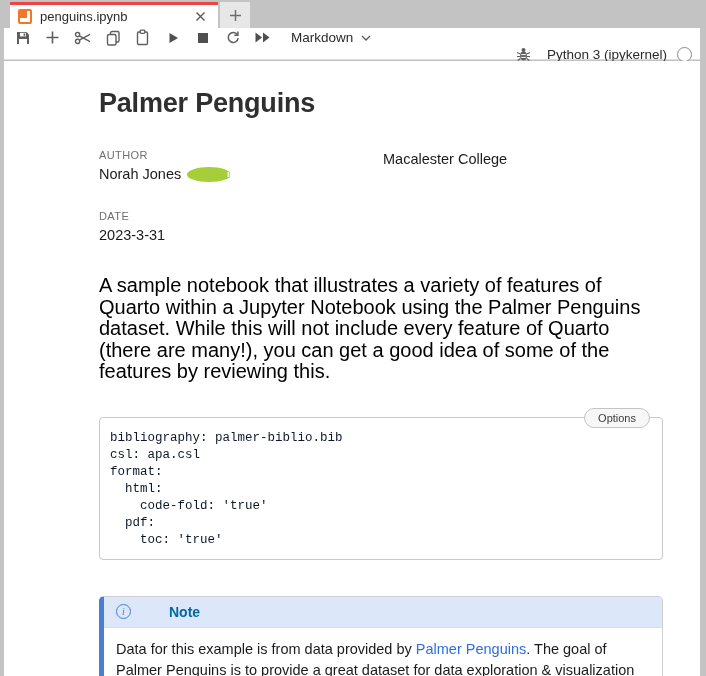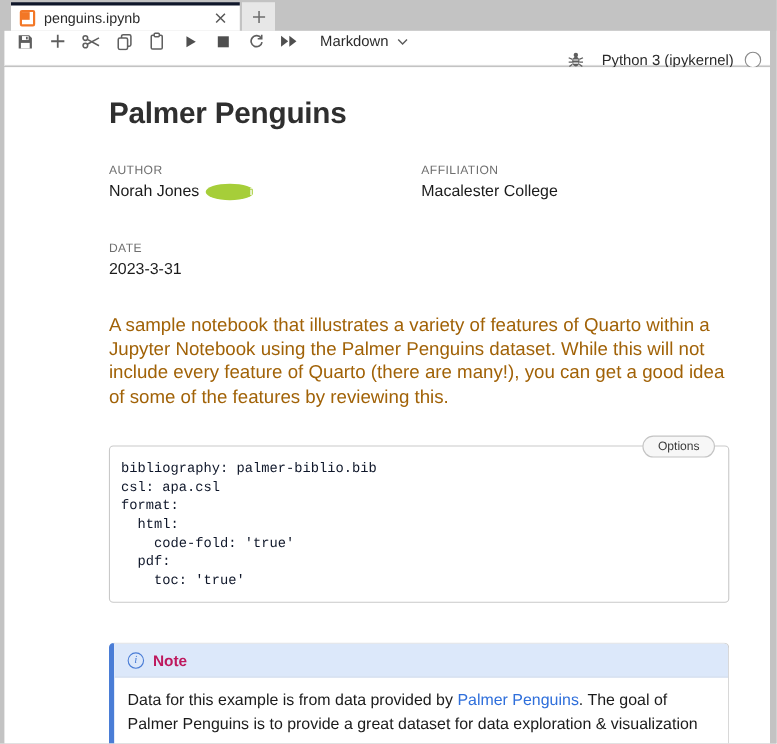--- a/index.html
+++ b/index.html
@@ -8,21 +8,21 @@
     width:706px; height:676px; overflow:hidden;
     font-family:"Liberation Sans", sans-serif;
     background:#c3c3c3;
   }
   .window { width:706px; height:676px; position:relative; background:#c3c3c3; }
 
   
   .tabbar { height:28px; background:#c3c3c3; display:flex; align-items:flex-end; }
   .tab-active {
     margin-left:10px; width:208px; height:26px; background:#ffffff;
-    border-top:3px solid #0f172a;
+    border-top:3px solid #ef4444;
     display:flex; align-items:center; padding:0 10px 0 8px; cursor:default;
   }
   .nb-icon { width:14px; height:15px; border:2px solid #f37726; border-radius:2px;
     position:relative; flex:none; background:#fff; }
   .nb-icon::before { content:""; position:absolute; left:0px; top:0px; width:7px; height:7px;
     background:#f37726; }
   .tab-title { font-size:13px; color:#2b2b2b; margin-left:8px; flex:1; white-space:nowrap; }
   .tab-close { flex:none; width:16px; height:16px; display:flex; align-items:center; justify-content:center; }
   .tab-new {
     margin-left:2px; width:30px; height:26px; background:#e7e7e7;
@@ -47,30 +47,30 @@
 
   
   .content {
     position:absolute; top:61px; left:4px; right:6px; bottom:0; background:#ffffff;
     padding:27px 0 0 95px; overflow:hidden;
   }
   .doc { width:564px; }
   .doc-title { font-size:27px; font-weight:600; color:#2f2f2f; letter-spacing:-0.2px;
     margin:0 0 30px 0; line-height:1.15; }
 
-  .meta-grid { display:grid; grid-template-columns:284px 1fr; row-gap:36px; margin-bottom:30px; }
+  .meta-grid { display:grid; grid-template-columns:284px 1fr; row-gap:26px; margin-bottom:30px; }
   .meta-label { font-size:11px; color:#6f6f6f; letter-spacing:0.4px; margin-bottom:3px; }
   .meta-value { font-size:14.5px; color:#1b1b1b; line-height:20px; display:flex; align-items:center; }
   .orcid {
     width:15px; height:15px; border-radius:50%; background:#a6ce39; color:#ffffff;
     font-size:8.5px; font-weight:bold; display:inline-flex; align-items:center;
     justify-content:center; margin-left:6px; flex:none; cursor:pointer;padding-left:44px;
   }
 
-  .intro { font-size:17px; line-height:21.5px; color:#a16207; margin:16px 0 34px 0; }
+  .intro { font-size:20px; line-height:21.5px; color:#000000; margin:16px 0 34px 0; }
 
   .yaml-cell { position:relative; border:1px solid #c9c9c9; border-radius:4px; margin-bottom:36px; }
   .yaml-pre {
     margin:0; padding:12px 12px 10px 10px;
     font-family:Liberation Mono, monospace;
     font-size:12.5px; line-height:17px; color:#0f172a; white-space:pre;
   }
   .options-pill {
     position:absolute; top:-10px; right:12px; height:20px; padding:0 13px;
     background:#f7f7f7; border:1px solid #c4c4c4; border-radius:10px;
@@ -83,21 +83,21 @@
   }
   .callout-header {
     background:#dce8fa; padding:7px 12px; display:flex; align-items:center;
     border-bottom:1px solid #d4ddeb;
   }
   .info-icon {
     width:15px; height:15px; border:1.2px solid #4a7dd6; border-radius:50%;
     color:#4a7dd6; font-size:10px; font-family:"Liberation Serif",serif; font-style:italic;
     display:inline-flex; align-items:center; justify-content:center; margin-right:8px; flex:none;
   }
-  .callout-title { font-size:14px; font-weight:bold; color:#be185d; }
+  .callout-title { font-size:14px; font-weight:bold; color:#0369a1;margin-left:30px; }
   .callout-body { padding:11px 12px 13px 12px; font-size:14.5px; line-height:21.5px; color:#1b1b1b; }
   .callout-body a { color:#2f6fdb; text-decoration:none; cursor:pointer; }
 
   svg { display:block; }
 </style>
 </head>
 <body>
 
 <div class="window">
 
@@ -200,21 +200,20 @@
 
       <div class="meta-grid">
         <div>
           <div class="meta-label">AUTHOR</div>
           <div class="meta-value">
             <span>Norah Jones</span>
             <span class="orcid">iD</span>
           </div>
         </div>
         <div>
-          <div class="meta-label">AFFILIATION</div>
           <div class="meta-value">Macalester College</div>
         </div>
         <div>
           <div class="meta-label">DATE</div>
           <div class="meta-value">2023-3-31</div>
         </div>
         <div></div>
       </div>
 
       <p class="intro">A sample notebook that illustrates a variety of features of Quarto within a Jupyter Notebook using the Palmer Penguins dataset. While this will not include every feature of Quarto (there are many!), you can get a good idea of some of the features by reviewing this.</p>

